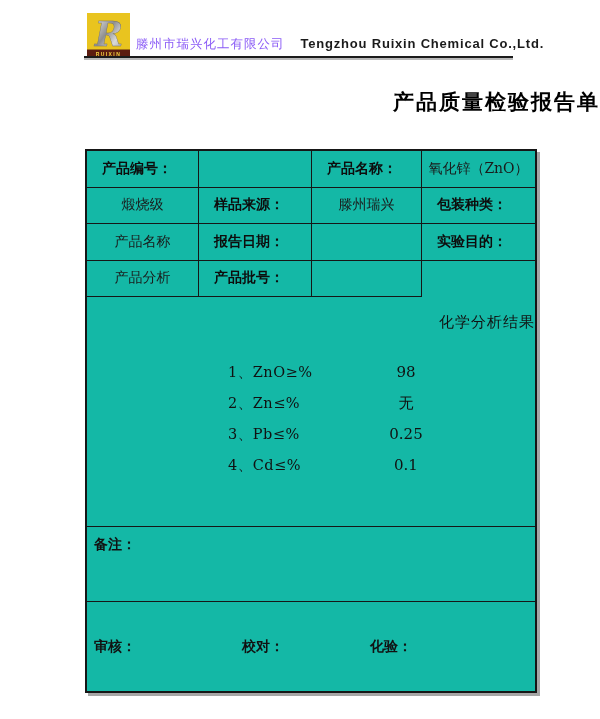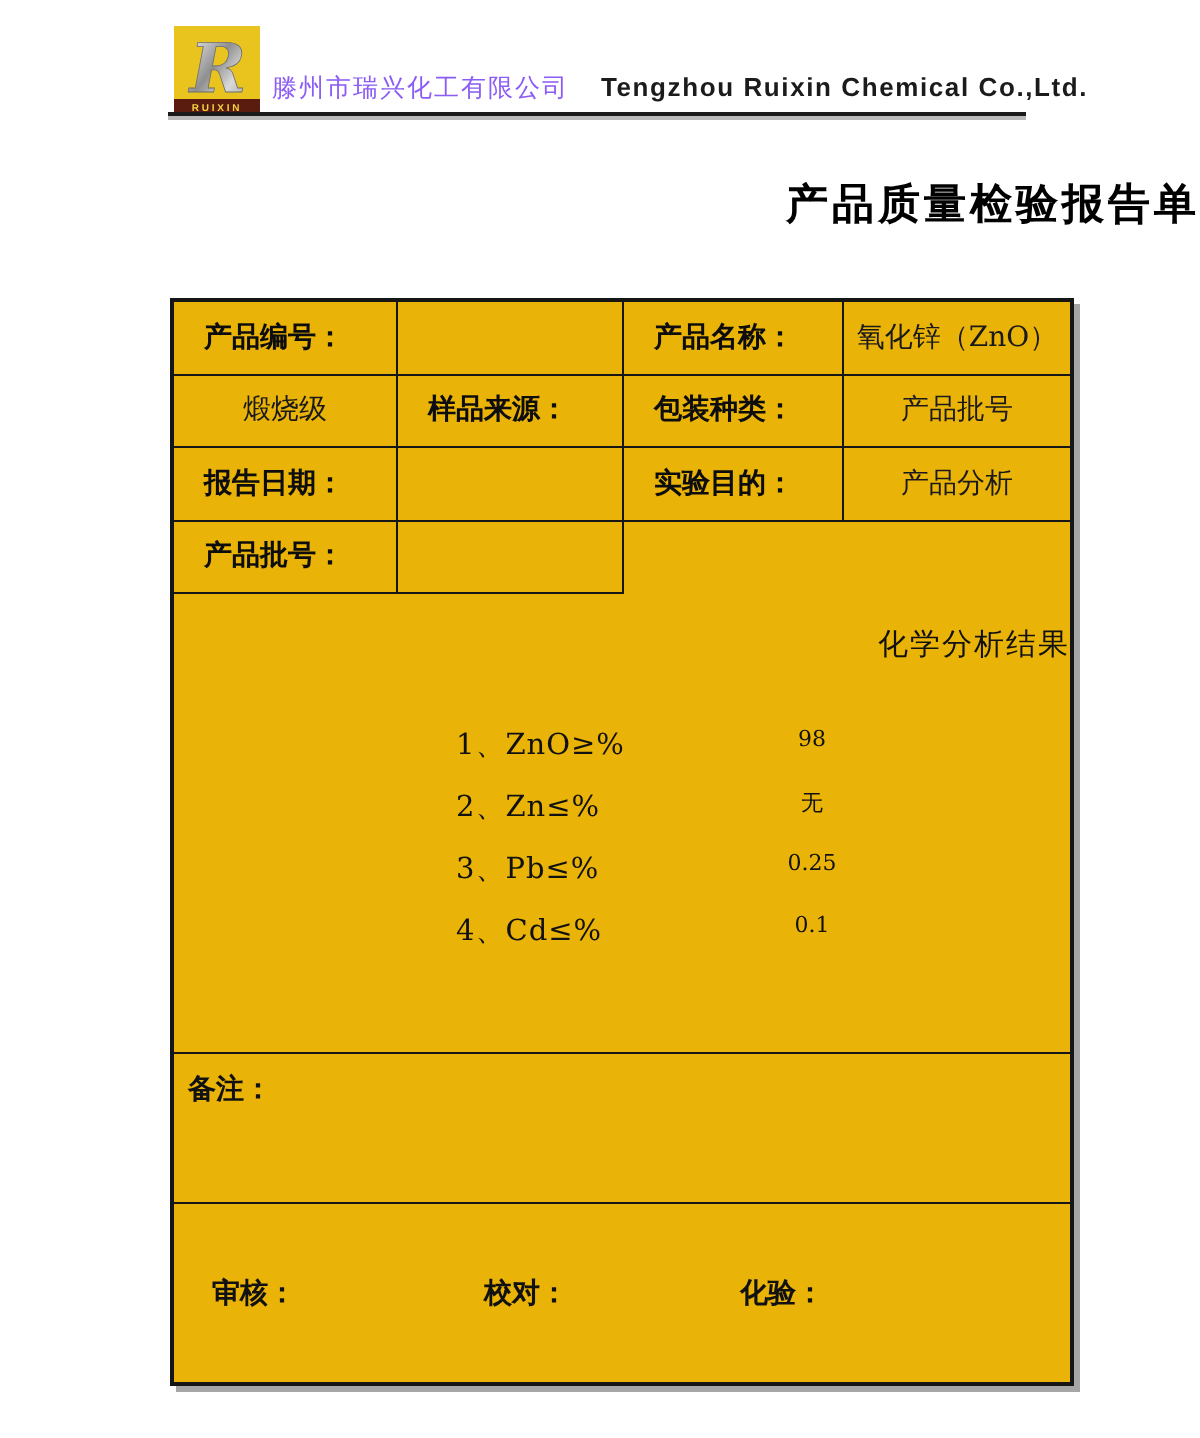--- a/index.html
+++ b/index.html
@@ -30,21 +30,21 @@
 
   
   .page-title {
     position:absolute; left:0; top:88px; width:600px; text-align:right;
     font-size:21px; font-weight:bold; letter-spacing:2px; color:#000;
   }
 
   
   .report-table {
     position:absolute; left:85px; top:149px; width:452px; height:544px;
-    border:2px solid #161616; box-shadow:3px 3px 0 #a6a6a6; background:#eab308;
+    border:2px solid #161616; box-shadow:3px 3px 0 #a6a6a6; background:#14b8a6;
     display:flex; flex-direction:column;
   }
   .info-grid {
     display:grid; grid-template-columns:112px 113px 110px auto; grid-auto-rows:36.5px;
   }
   .cell {
     border-bottom:1px solid #161616; border-right:1px solid #161616;
     display:flex; align-items:center; font-size:14px; overflow:hidden;
   }
   .cell:nth-child(4n){ border-right:none;text-align:right; }
@@ -59,29 +59,29 @@
   }
   .analysis-heading {
     margin-top:16px; text-align:right; font-size:15px; color:#111; letter-spacing:1px;
   }
   .analysis-list { margin-top:29px; }
   .analysis-item { position:relative; height:31px;padding-left:32px; }
   .analysis-item .name {
     position:absolute; left:141px; top:2px; font-size:14.5px; letter-spacing:0.5px;
   }
   .analysis-item .value {
-    position:absolute; left:285px; width:68px; top:2px; text-align:center; font-size:11px;
+    position:absolute; left:285px; width:68px; top:2px; text-align:center; font-size:15px;
   }
 
   .remarks-section { height:75px; border-bottom:1px solid #161616; }
   .remarks-label { font-weight:bold; font-size:14px; padding:9px 0 0 7px; }
 
   .signoff-section { flex:1; position:relative; }
   .signoff-section .sig { position:absolute; top:36px; font-weight:bold; font-size:14px; }
-  .sig-review    { left:19px;   }
+  .sig-review    { left:7px;   }
   .sig-proofread { left:155px; }
   .sig-assay     { left:283px; }
 </style>
 </head>
 <body>
 
 <div class="page">
 
   <svg class="logo" viewBox="0 0 43 44">
     <defs>
@@ -110,23 +110,24 @@
 
     <div class="info-grid">
 
       <div class="cell label">产品编号：</div>
       <div class="cell value"></div>
       <div class="cell label">产品名称：</div>
       <div class="cell value">氧化锌（ZnO）</div>
 
       <div class="cell value">煅烧级</div>
       <div class="cell label">样品来源：</div>
+      <div class="cell value">滕州瑞兴</div>
 
       <div class="cell label">包装种类：</div>
-      <div class="cell value">产品批号</div>
+      <div class="cell value">产品名称</div>
       <div class="cell label">报告日期：</div>
       <div class="cell value"></div>
 
       <div class="cell label">实验目的：</div>
       <div class="cell value">产品分析</div>
       <div class="cell label">产品批号：</div>
       <div class="cell value"></div>
     </div>
 
     <div class="analysis-section">

